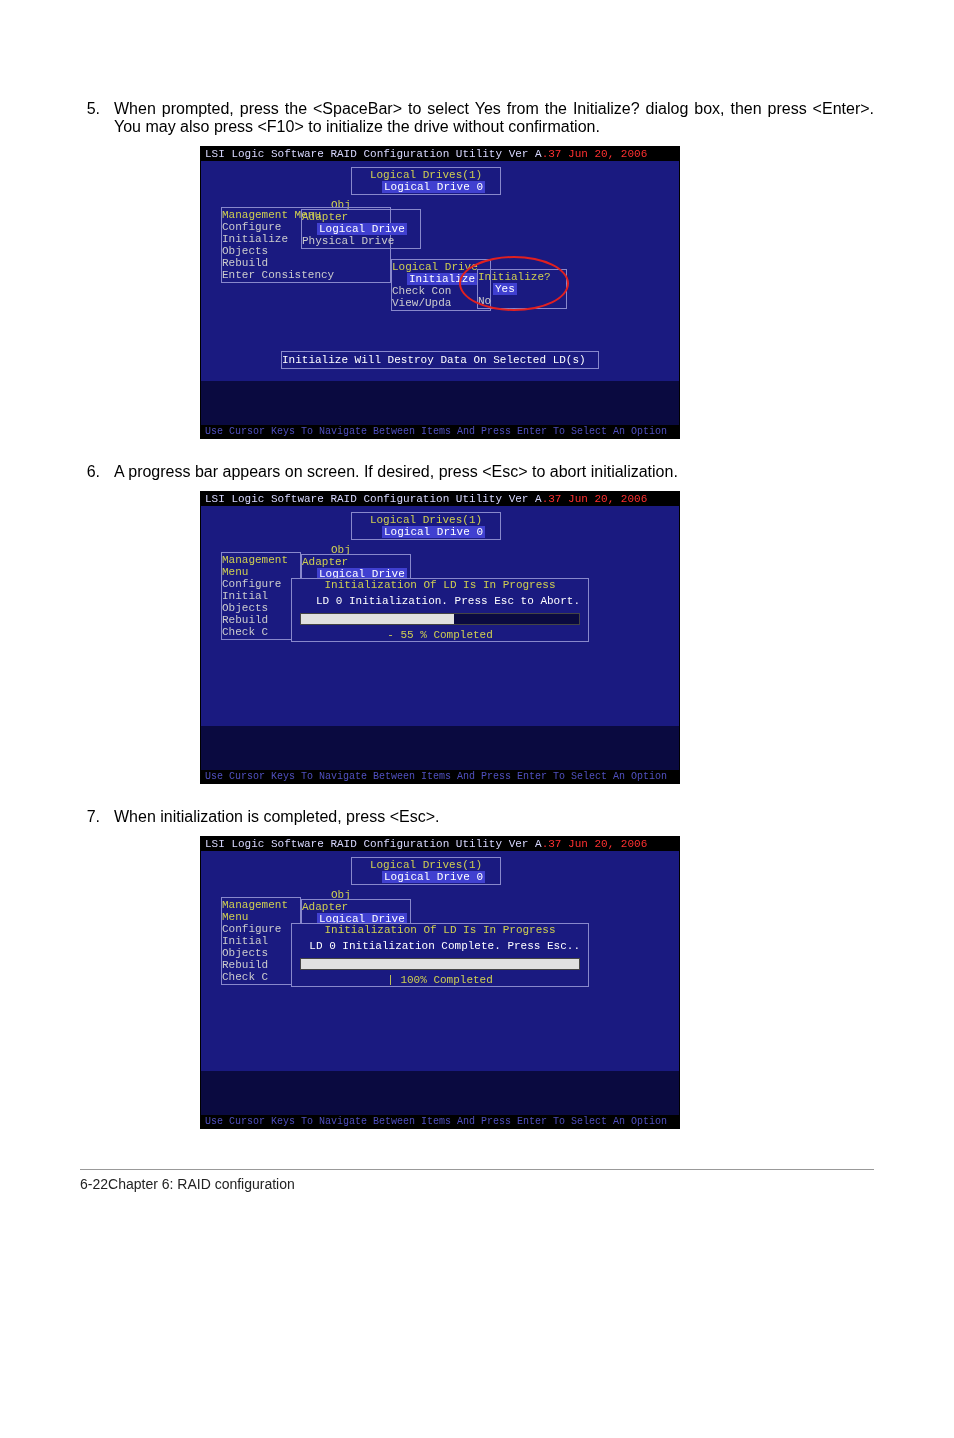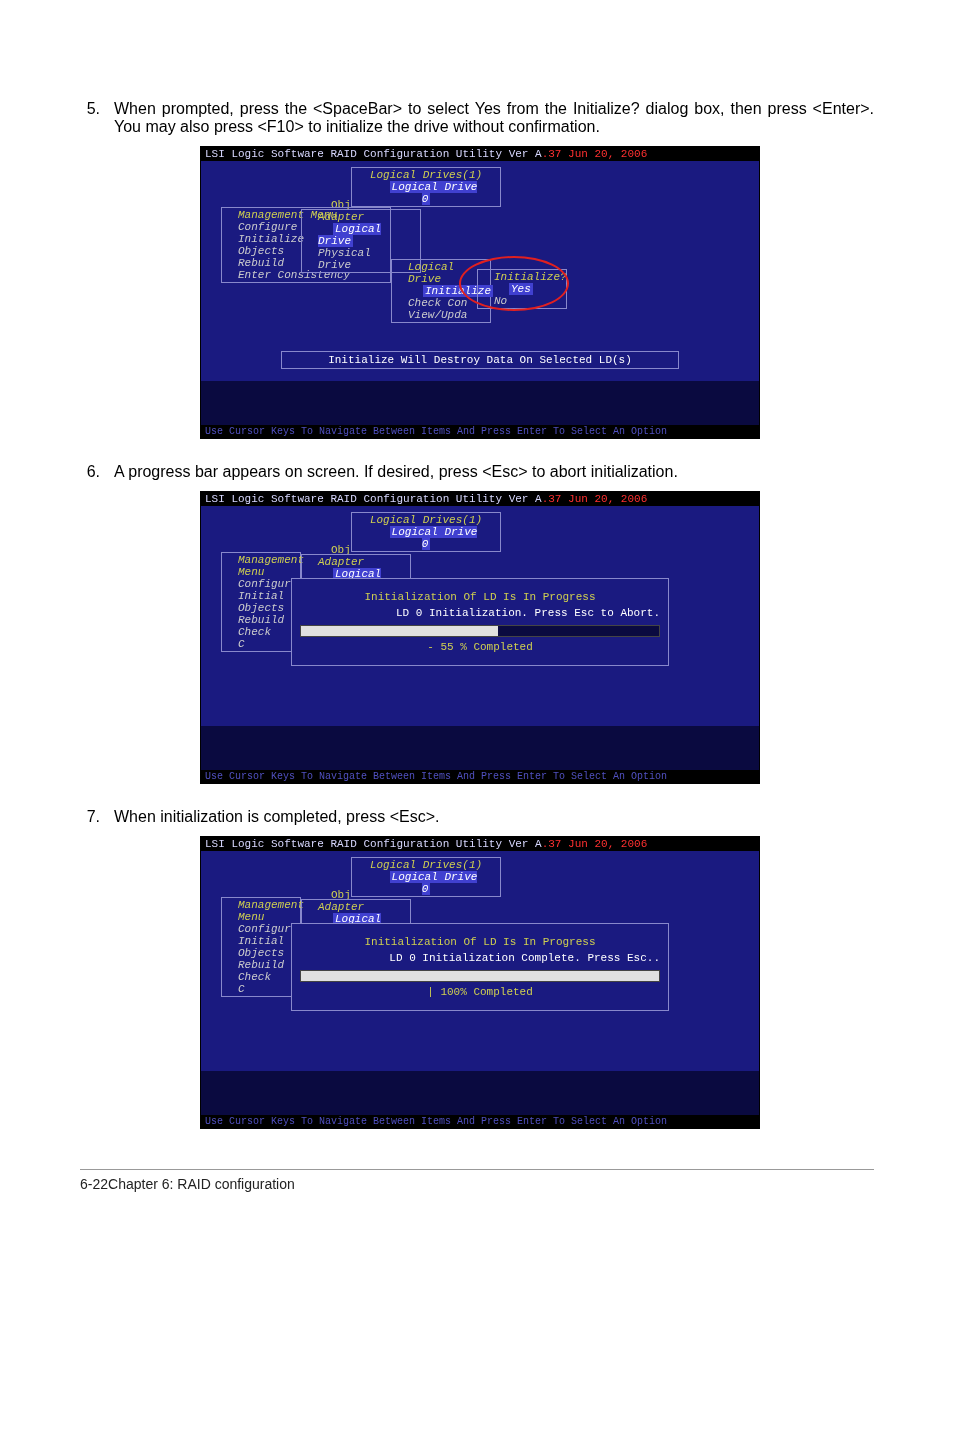--- a/index.html
+++ b/index.html
@@ -20,21 +20,21 @@
       width: 34px;
       flex-shrink: 0;
       text-align: right;
       padding-right: 14px;
     }
     .step-text {
       flex: 1;
     }
     .screenshot {
       margin: 4px 0 24px 120px;
-      width: 560px;
+      width: 480px;
       border: 1px solid #000;
       background: #0a0a40;
       font-family: "Courier New", monospace;
       font-size: 11px;
       color: #fff;
     }
     .ss-title {
       background: #000;
       color: #d8d8ff;
       padding: 1px 4px;
@@ -45,41 +45,40 @@
     .ss-footer {
       background: #000;
       color: #5050c0;
       padding: 1px 4px;
       font-size: 10px;
       margin-top: 44px;
     }
     .ss-box {
       position: absolute;
       border: 1px solid #8888cc;
-      padding: 1px 16px;
+      padding: 1px 0;
       color: #ccc;
-      font-style: italic;
     }
     .ss-label { color: #cfcf50; }
     .ss-high { background: #4040d0; color: #fff; padding: 0 2px; margin-left: 15px;}
     .msgbar {
       position: absolute;
       left: 80px; right: 80px; bottom: 12px;
       border: 1px solid #8888cc;
-      text-align: center;
+      text-align: left;
       color: #fff;
       padding: 2px 0;
       background: #1a1a80;
     }
     .progress-outer {
       position: absolute;
       left: 90px; right: 90px;
       border: 1px solid #8888cc;
       background: #1a1a80;
-      padding: 12px 8px;
+      padding: 0 8px;
     }
     .progress-title { color: #cfcf50; text-align: center; margin-bottom: 4px; }
     .progress-msg { color: #fff; text-align: right; margin-bottom: 6px; }
     .progress-bar {
       height: 12px;
       background: #0a0a40;
       border: 1px solid #444;
       margin-bottom: 4px;
       position: relative;
     }

